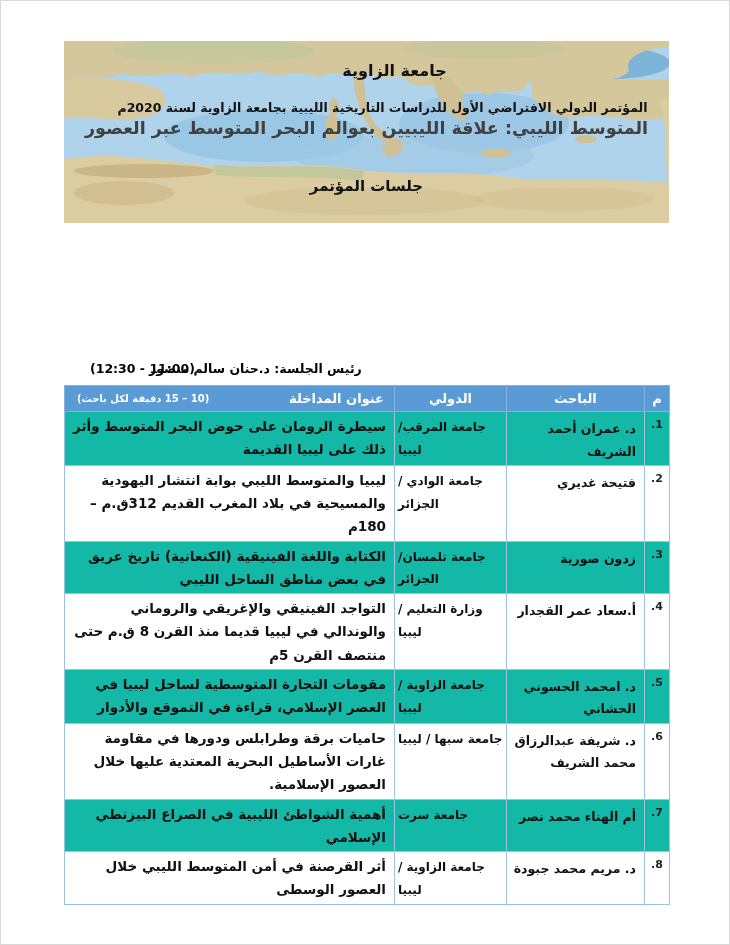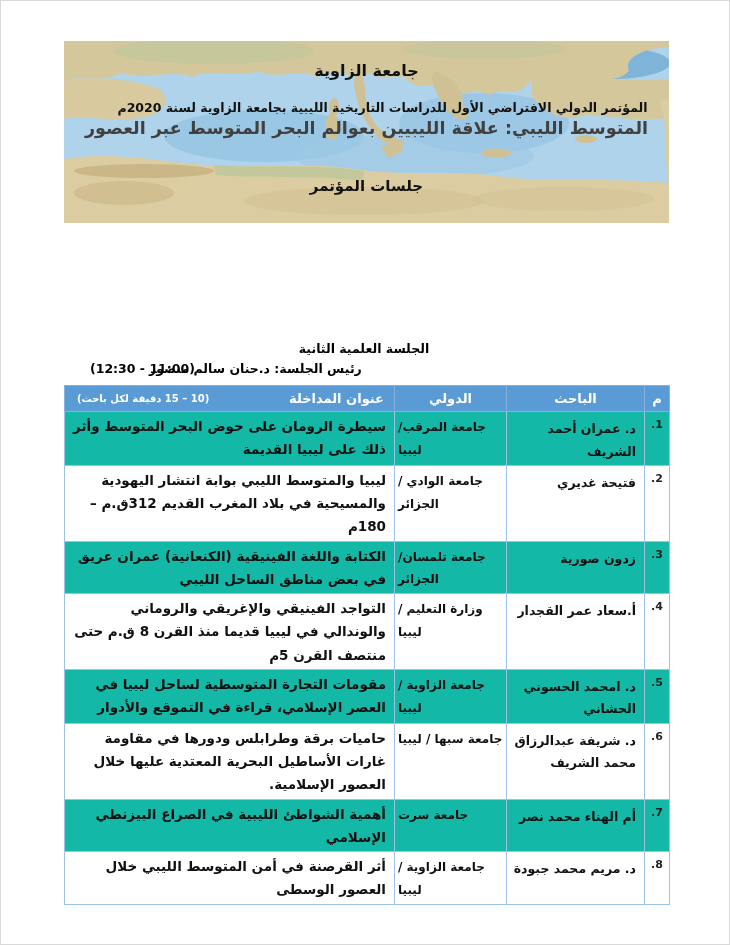--- a/index.html
+++ b/index.html
@@ -6,21 +6,21 @@
   body { background:#888; font-family:"DejaVu Sans", sans-serif; }
   .page {
     position:relative; width:730px; height:945px; margin:0 auto;
     background:#ffffff; border:1px solid #d9d9d9; overflow:hidden;
     direction:rtl;
   }
   
   .banner { position:absolute; left:63px; top:40px; width:605px; height:182px; overflow:hidden; }
   .banner svg { position:absolute; inset:0; width:100%; height:100%; }
   .banner-text { position:absolute; left:0; width:100%; text-align:center; font-weight:bold; color:#111; white-space:nowrap; }
-  .bt-university { top:20px; font-size:16px; }
+  .bt-university { top:20px; font-size:16px;margin-left:28px; }
   .bt-confline  { top:59px; font-size:12.5px;margin-left:16px; }
   .bt-title     { top:77px; font-size:17.5px; letter-spacing:-0.2px; }
   .bt-sessions  { top:136px; font-size:15px; }
   
   .session-head { position:absolute; left:63px; top:340px; width:605px; height:42px; font-weight:bold; color:#000; }
   .sh-title { position:absolute; top:0;  right:105px; width:400px; text-align:center; font-size:12.5px; }
   .sh-chair { position:absolute; top:20px; right:100px; width:420px; text-align:left; font-size:12.5px; }
   .sh-time  { position:absolute; top:20px; left:26px; font-size:12.5px; direction:rtl; }
   
   table.program {
@@ -92,21 +92,20 @@
       <ellipse cx="500" cy="158" rx="90" ry="12" fill="#d2c092" opacity="0.5"></ellipse>
       <path d="M150,124 C200,128 250,122 300,130 L298,140 C250,134 200,138 152,134 Z" fill="#b9c69a" opacity="0.7"></path>
     </svg>
     <div class="banner-text bt-university">جامعة الزاوية</div>
     <div class="banner-text bt-confline">المؤتمر الدولي الافتراضي الأول للدراسات التاريخية الليبية بجامعة الزاوية لسنة 2020م</div>
     <div class="banner-text bt-title" style="color:#404040;">المتوسط الليبي: علاقة الليبيين بعوالم البحر المتوسط عبر العصور</div>
     <div class="banner-text bt-sessions">جلسات المؤتمر</div>
   </div>
 
   <div class="session-head">
-    <div class="sh-title">الجلسة العلمية الثانية</div>
     <div class="sh-chair">رئيس الجلسة: د.حنان سالم منصور</div>
     <div class="sh-time">(11:00 - 12:30)</div>
   </div>
 
   <table class="program">
     <colgroup>
       <col style="width:25px">
         <col style="width:138px">
         <col style="width:112px">
         <col style="width:330px">
@@ -134,21 +133,21 @@
       <tr class="rh51">
         <td class="c-num">2.</td>
         <td class="c-name">فتيحة غديري</td>
         <td class="c-univ">جامعة الوادي /الجزائر</td>
         <td class="c-topic">ليبيا والمتوسط الليبي بوابة انتشار اليهودية والمسيحية في بلاد المغرب القديم 312ق.م – 180م</td>
       </tr>
       <tr class="band rh51">
         <td class="c-num">3.</td>
         <td class="c-name">زدون صورية</td>
         <td class="c-univ">جامعة تلمسان/ الجزائر</td>
-        <td class="c-topic">الكتابة واللغة الفينيقية (الكنعانية) عمران عريق في بعض مناطق الساحل الليبي</td>
+        <td class="c-topic">الكتابة واللغة الفينيقية (الكنعانية) تاريخ عريق في بعض مناطق الساحل الليبي</td>
       </tr>
       <tr class="rh51">
         <td class="c-num">4.</td>
         <td class="c-name">أ.سعاد عمر القجدار</td>
         <td class="c-univ">وزارة التعليم / ليبيا</td>
         <td class="c-topic">التواجد الفينيقي والإغريقي والروماني والوندالي في ليبيا قديما منذ القرن 8 ق.م حتى منتصف القرن 5م</td>
       </tr>
       <tr class="band rh52">
         <td class="c-num">5.</td>
         <td class="c-name">د. امحمد الحسوني الحشاني</td>

